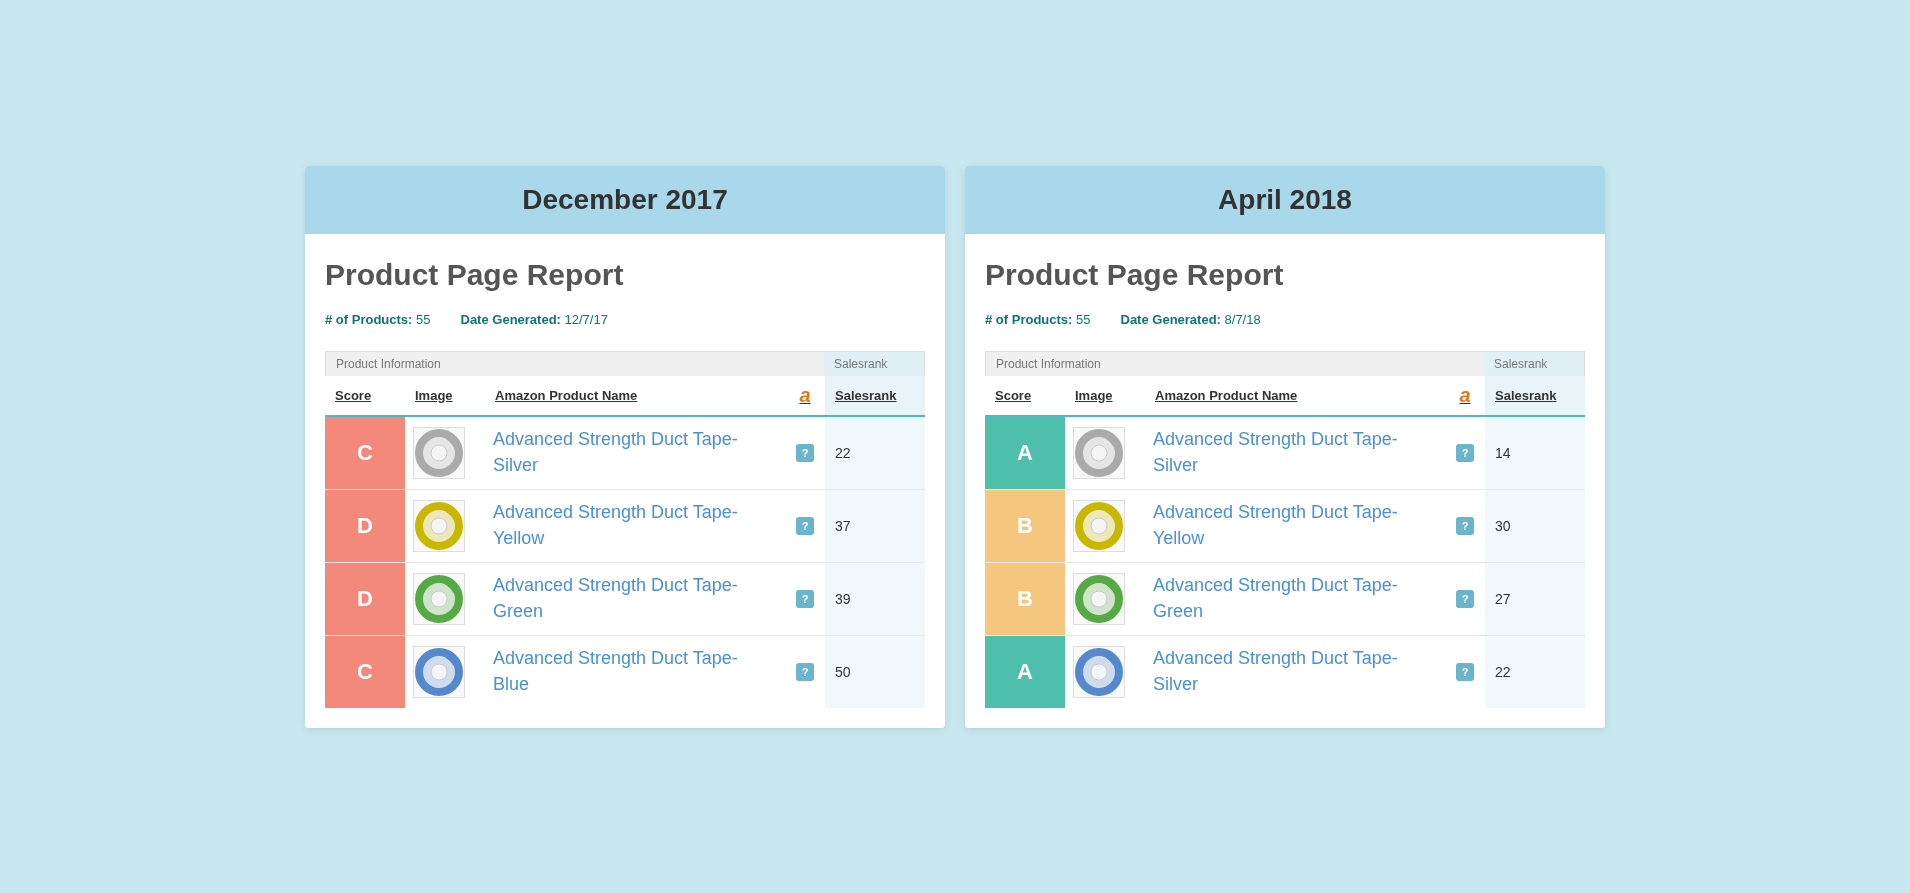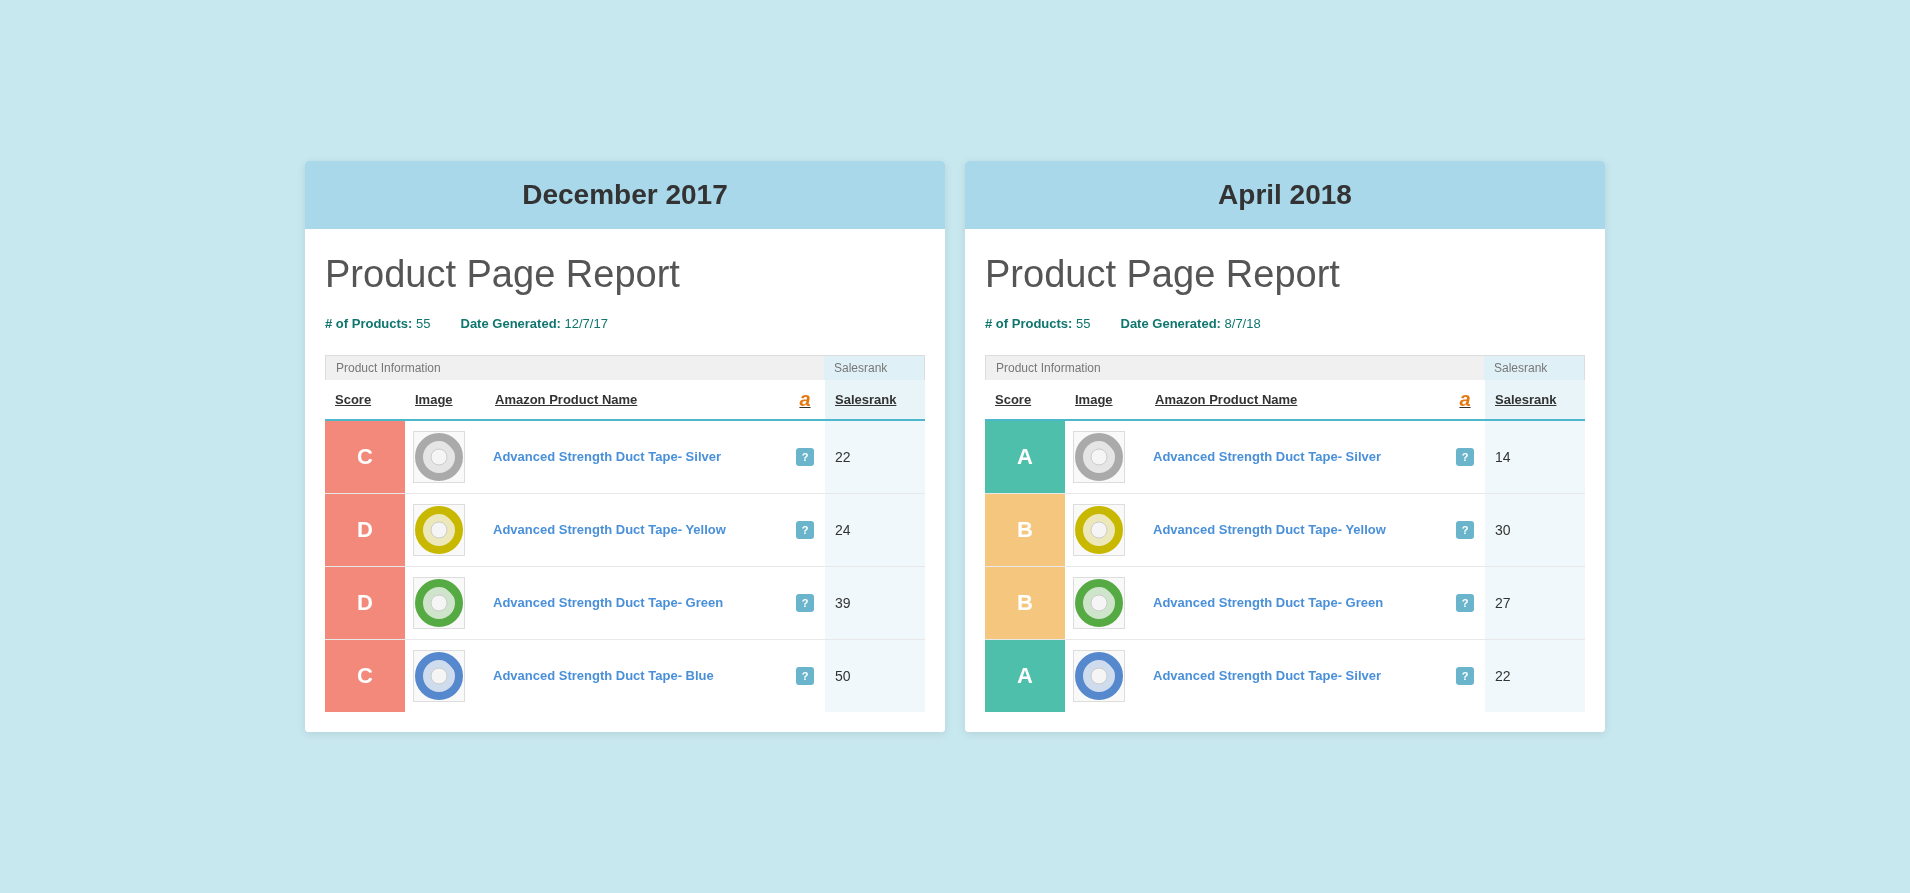--- a/index.html
+++ b/index.html
@@ -36,22 +36,22 @@
     .report-header h1 {
       font-size: 28px;
       font-weight: bold;
       color: #333;
     }
     .report-body {
       padding: 24px 20px 20px 20px;
       background: white;
     }
     .report-title {
-      font-size: 38px;
-      font-weight: normal;
+      font-size: 30px;
+      font-weight: bold;
       color: #555;
       margin-bottom: 20px;
     }
     .report-meta {
       display: flex;
       gap: 30px;
       font-size: 13px;
       color: #0f766e;
       margin-bottom: 24px;
     }
@@ -110,22 +110,21 @@
       width: 52px;
       height: 52px;
       border: 1px solid #ddd;
       display: flex;
       align-items: center;
       justify-content: center;
       background: #f9f9f9;
     }
     .name-cell {
       padding: 10px 8px;
-      font-size: 13px;
-      font-weight: bold;
+      font-size: 18px;
     }
     .product-link {
       color: #4a90d9;
       text-decoration: none;
       line-height: 1.4;
     }
     .amz-cell {
       width: 36px;
       text-align: center;
       padding: 8px 4px;
@@ -228,21 +227,21 @@
     <ellipse cx="24" cy="24" rx="20" ry="20" fill="#c8b800" opacity="0.25"></ellipse>
     <ellipse cx="24" cy="24" rx="20" ry="20" fill="none" stroke="#c8b800" stroke-width="8"></ellipse>
     <ellipse cx="24" cy="24" rx="8" ry="8" fill="#f5f5f5"></ellipse>
     <ellipse cx="24" cy="24" rx="8" ry="8" fill="none" stroke="#ccc" stroke-width="1"></ellipse>
     <path d="M24 4 Q38 10 44 24" stroke="#c8b800" stroke-width="3" fill="none" stroke-linecap="round"></path>
   </svg>
                 </div>
               </td>
               <td class="name-cell"><a class="product-link" href="#">Advanced Strength Duct Tape- Yellow</a></td>
               <td class="amz-cell"><span class="question-icon">?</span></td>
-              <td class="sales-cell">24</td>
+              <td class="sales-cell">37</td>
             </tr>
             <tr>
               <td class="score-cell">
                 <div class="score-badge score-d">D</div>
               </td>
               <td class="image-cell">
                 <div class="product-image">
                   <svg width="48" height="48" viewBox="0 0 48 48" xmlns="http://www.w3.org/2000/svg">
     <ellipse cx="24" cy="24" rx="20" ry="20" fill="#55aa44" opacity="0.25"></ellipse>
     <ellipse cx="24" cy="24" rx="20" ry="20" fill="none" stroke="#55aa44" stroke-width="8"></ellipse>

